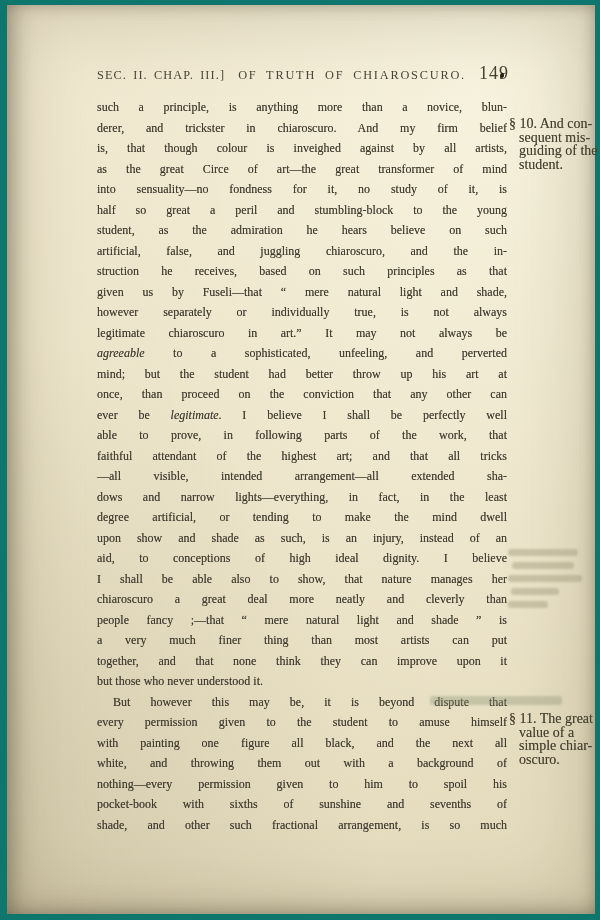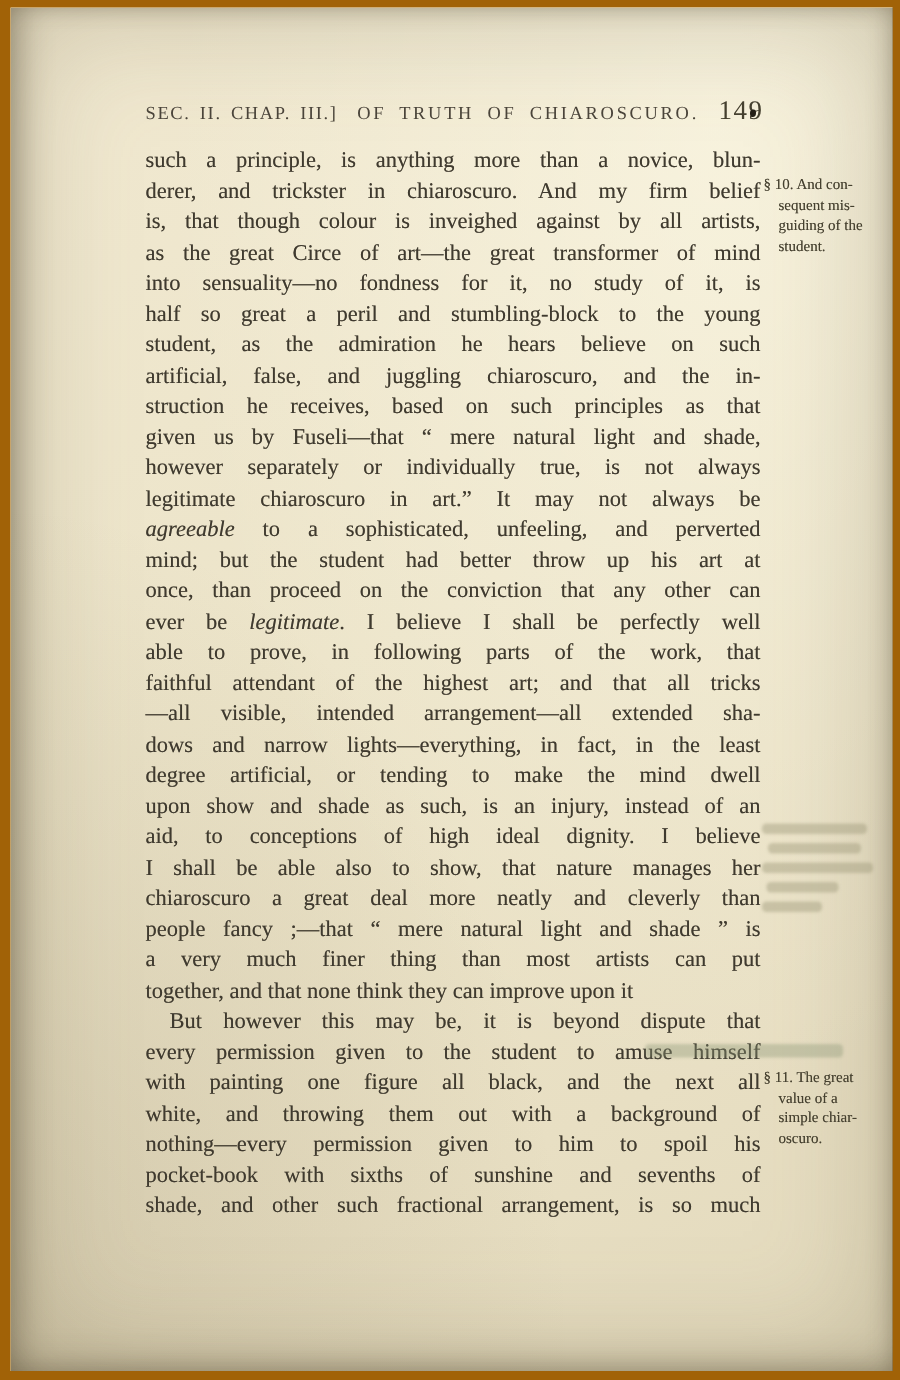--- a/index.html
+++ b/index.html
@@ -3,21 +3,21 @@
 <meta charset="utf-8">
 <style>
   html,body{margin:0;padding:0;}
   body{
     width:600px;height:920px;overflow:hidden;
     background:#0e0c09;
     font-family:"Liberation Serif","DejaVu Serif",serif;
   }
   .frame{
     position:relative;width:600px;height:920px;box-sizing:border-box;
-    background:#a16207;
+    background:#0f766e;
     padding:5px 5px 6px 7px;
   }
   .paper{
     position:relative;width:100%;height:100%;box-sizing:border-box;
     background:
       radial-gradient(ellipse at 80% 8%, rgba(255,252,235,.55), rgba(255,252,235,0) 55%),
       radial-gradient(ellipse at 0% 100%, rgba(115,100,65,.20), rgba(115,100,65,0) 45%),
       linear-gradient(155deg,#f1e9d1 0%, #ece4c9 45%, #e8dfc3 78%, #e2d9bc 100%);
     box-shadow:
       inset 0 0 70px 16px rgba(125,112,82,.26),
@@ -31,31 +31,31 @@
     position:absolute;left:90px;top:58px;width:412px;
     display:flex;align-items:baseline;
     font-size:12.3px;color:#4a443a;
     letter-spacing:1.1px;word-spacing:2px;
     white-space:nowrap;
   }
   .running-title{margin:0 auto;letter-spacing:1.8px;word-spacing:4px;}
   .page-number{font-size:18px;letter-spacing:1px;color:#45402f;}
   .bodytext{
     position:absolute;left:90px;top:92px;width:410px;
-    font-size:15px;color:#3f3a2f;
+    font-size:12px;color:#3f3a2f;
     text-shadow:0 0 .4px rgba(62,54,40,.55);
   }
   .tline{line-height:20.5px;}
   .para .tline{text-align:justify;text-align-last:justify;}
   .para-1 .tline:last-child{text-align-last:left;}
   .para-2 .tline:first-child{text-indent:16px;}
   em{font-style:italic;}
   .note{
     position:absolute;left:502px;width:88px;
-    font-size:10px;color:#45402f;
+    font-size:14px;color:#45402f;
     text-shadow:0 0 .3px rgba(62,54,40,.5);
   }
   .note .tline{line-height:13.6px;white-space:nowrap;padding-left:10px;}
   .note .tline:first-child{padding-left:0;}
   .note-1{top:112px;}
   .note-2{top:707px;}
   .bleed{position:absolute;filter:blur(1.1px);}
   .bleed-1{left:501px;top:544px;width:82px;height:72px;}
   .bleed-1 span{
     display:block;height:7px;margin-bottom:6px;
@@ -110,20 +110,21 @@
           <div class="tline">—all visible, intended arrangement—all extended sha-</div>
           <div class="tline">dows and narrow lights—everything, in fact, in the least</div>
           <div class="tline">degree artificial, or tending to make the mind dwell</div>
           <div class="tline">upon show and shade as such, is an injury, instead of an</div>
           <div class="tline">aid, to conceptions of high ideal dignity.  I believe</div>
           <div class="tline">I shall be able also to show, that nature manages her</div>
           <div class="tline">chiaroscuro a great deal more neatly and cleverly than</div>
           <div class="tline">people fancy ;—that “ mere natural light and shade ” is</div>
           <div class="tline">a very much finer thing than most artists can put</div>
           <div class="tline">together, and that none think they can improve upon it</div>
+          <div class="tline">but those who never understood it.</div>
         </div>
       <div class="para para-2">
           <div class="tline">But however this may be, it is beyond dispute that</div>
           <div class="tline">every permission given to the student to amuse himself</div>
           <div class="tline">with painting one figure all black, and the next all</div>
           <div class="tline">white, and throwing them out with a background of</div>
           <div class="tline">nothing—every permission given to him to spoil his</div>
           <div class="tline">pocket-book with sixths of sunshine and sevenths of</div>
           <div class="tline">shade, and other such fractional arrangement, is so much</div>
         </div>

